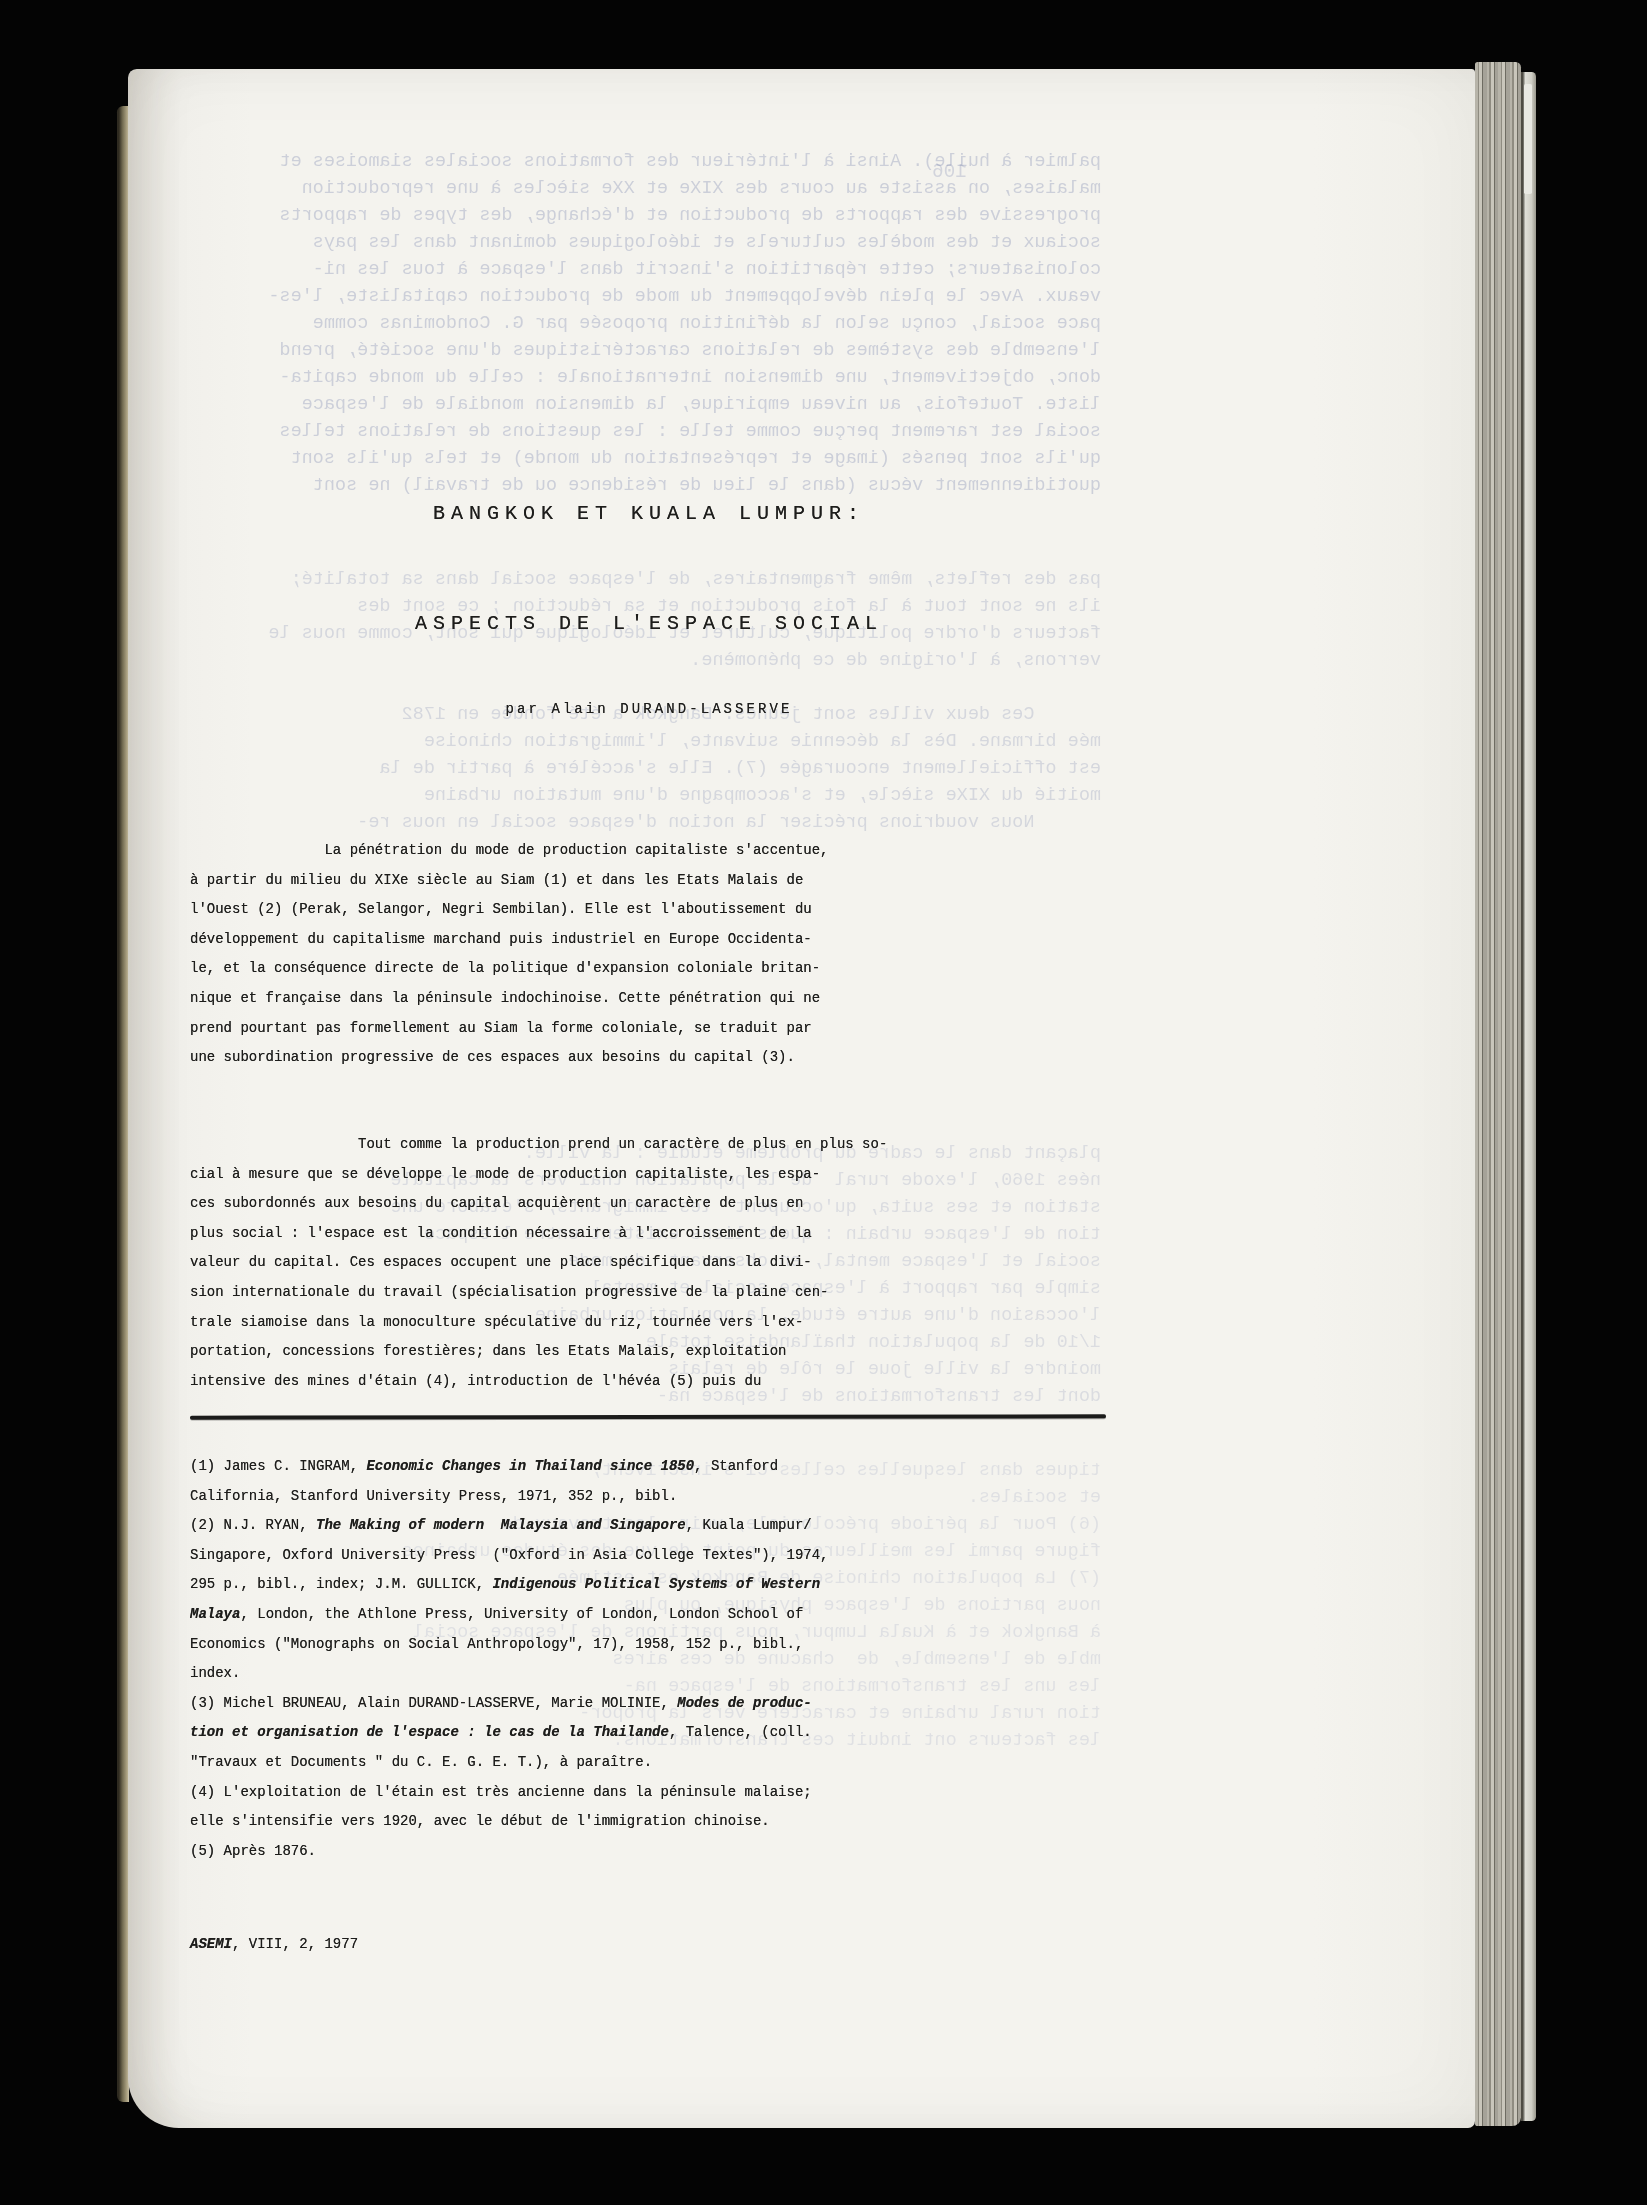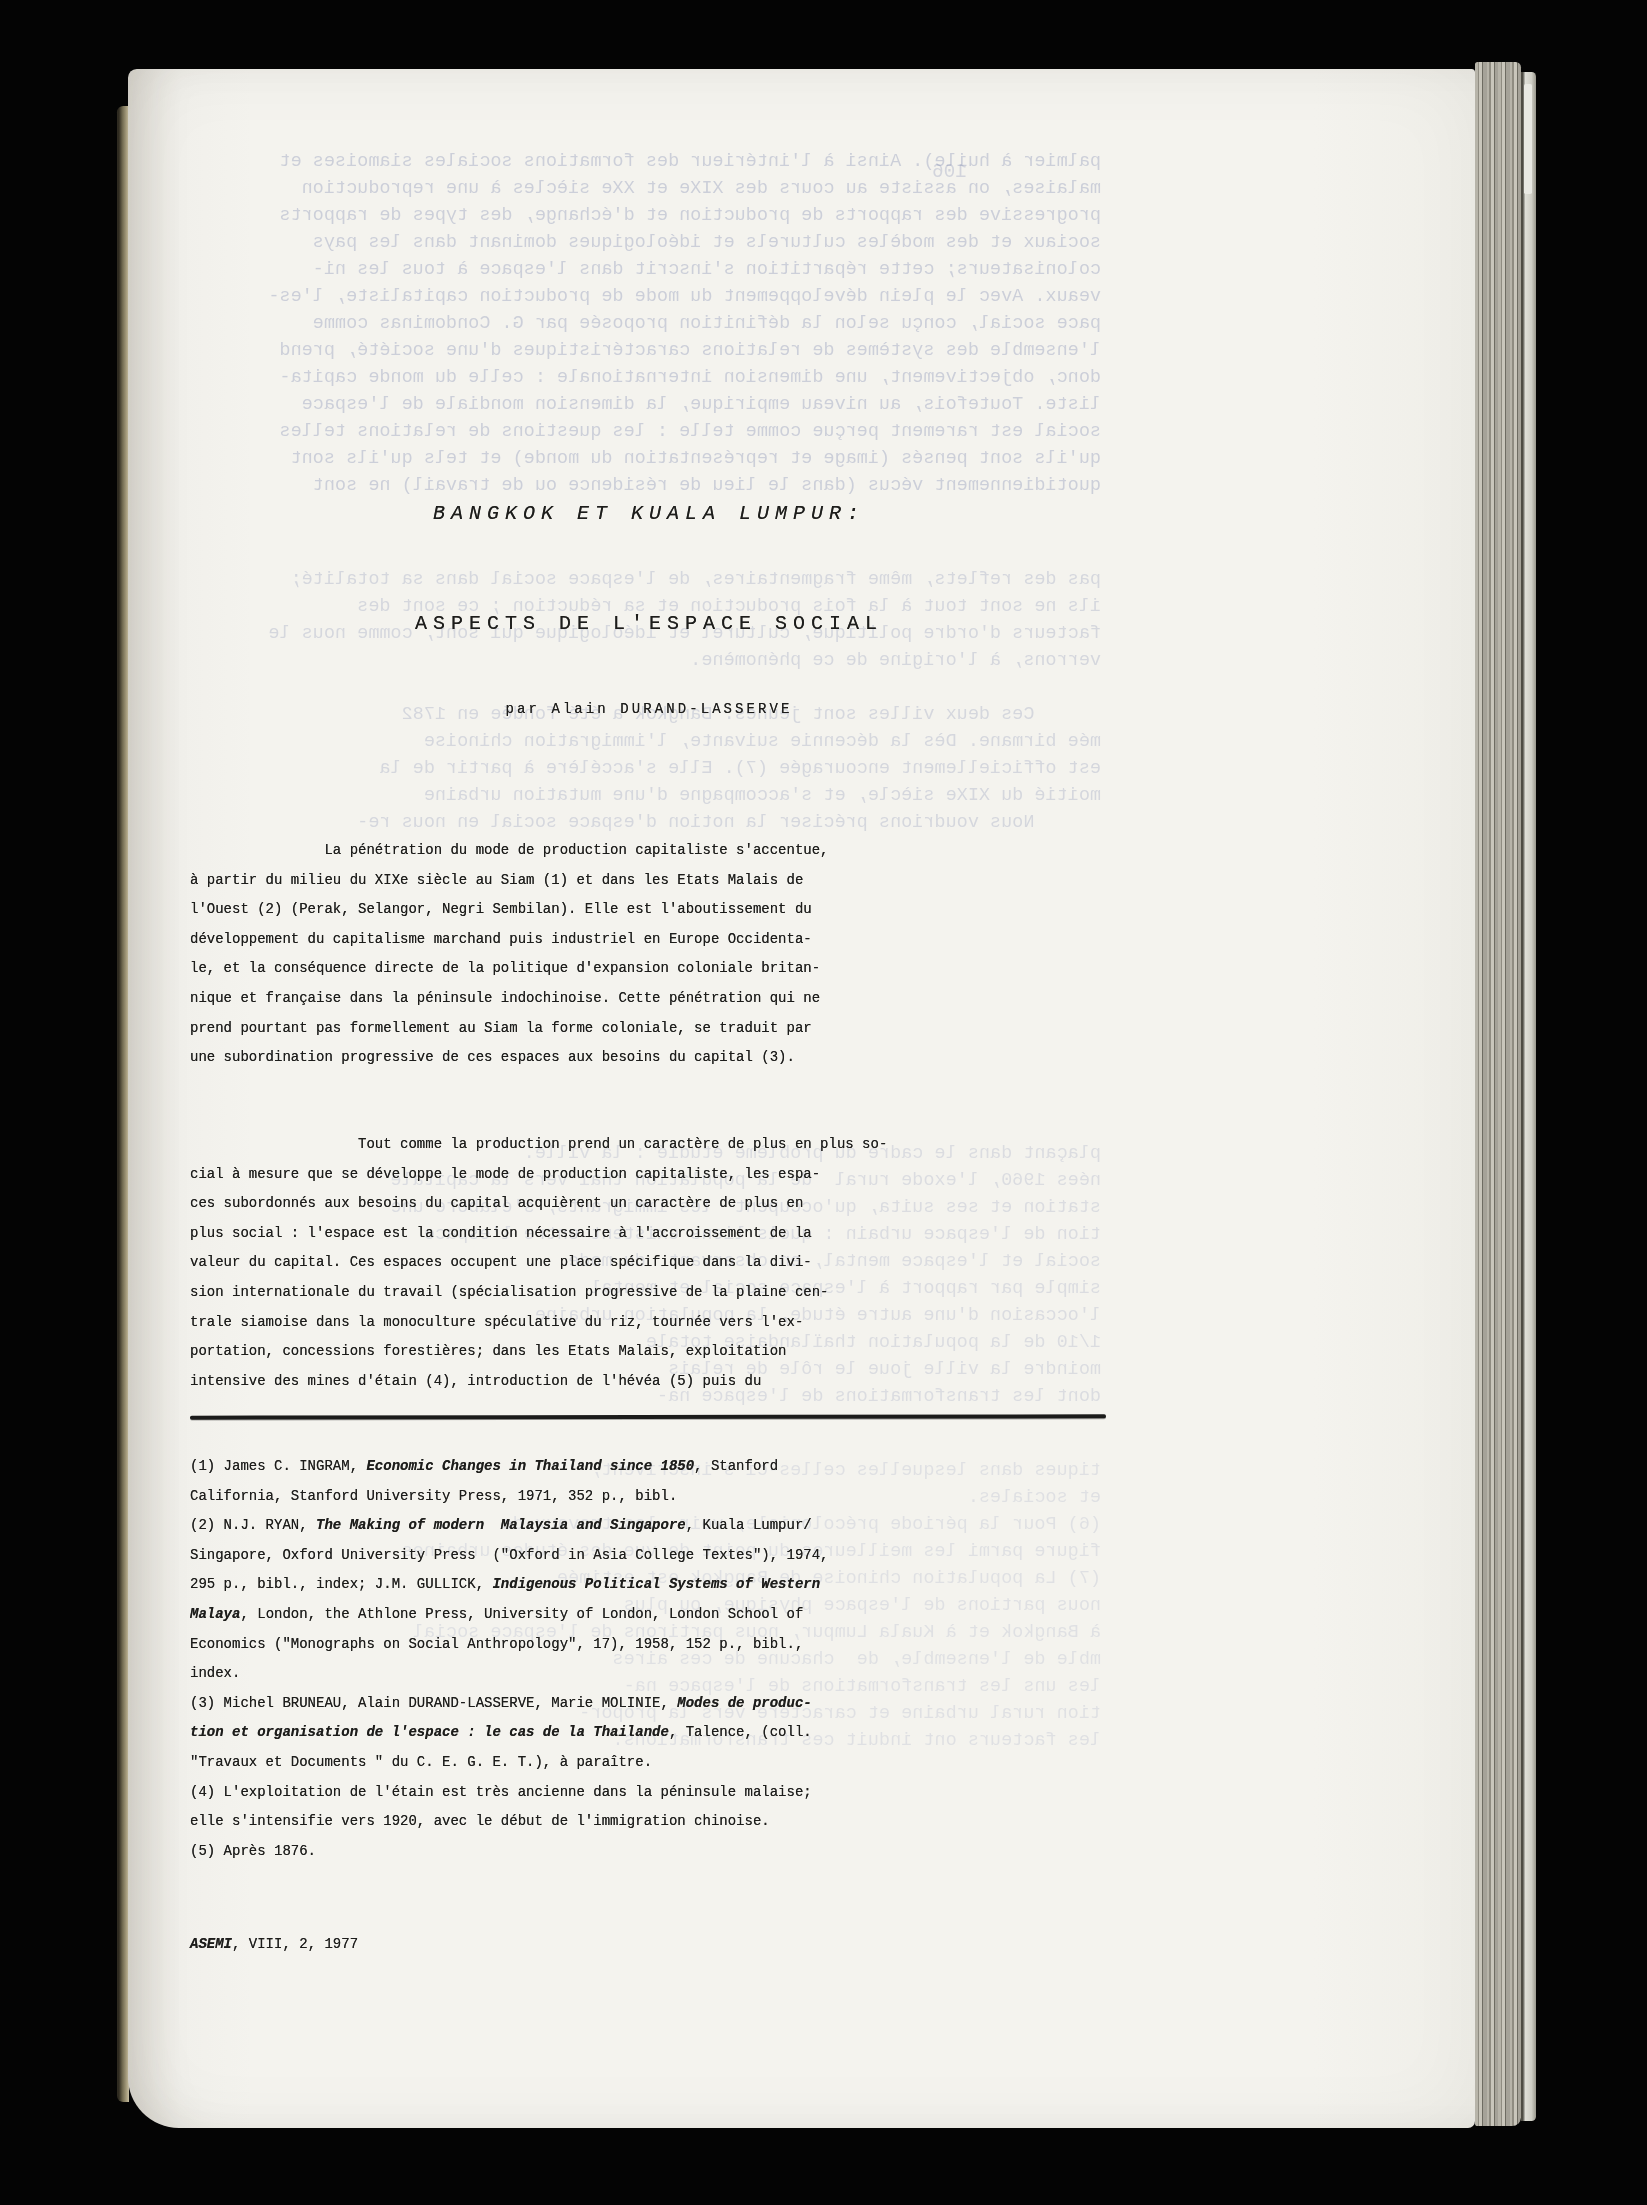--- a/index.html
+++ b/index.html
@@ -16,21 +16,21 @@
   .cover-edge-right{position:absolute;left:1521px;top:72px;width:15px;height:2049px;
         background:linear-gradient(90deg,#4e4c44 0 1.8px,#dfdfd8 4.4px,#cfcec5 70%,#9a988d 100%);
         border-radius:0 4.4px 4.4px 0;}
   .page-sliver{position:absolute;left:1524px;top:84px;width:8px;height:110px;background:#e9e9e3;border-radius:1.8px;}
   .spine-left{position:absolute;left:117px;top:106px;width:11.5px;height:1996px;
         background:linear-gradient(90deg,#2e2a20 0 1.8px,#6f684f 45%,#a89e7f 80%,#c7bfa4 100%);
         border-radius:6.2px 0 0 6.2px;}
   
   .tx{position:absolute;color:#1d1d1b;font-size:14px;line-height:29.6px;white-space:pre;
       text-shadow:0 0 0.4px rgba(25,25,25,.75);}
-  .title1{left:190px;top:499px;width:918px;text-align:center;font-size:20px;letter-spacing:.30em;font-style:italic;}
+  .title1{left:190px;top:499px;width:918px;text-align:center;font-size:20px;letter-spacing:.30em;}
   .title2{left:190px;top:561px;width:918px;text-align:center;font-size:20px;letter-spacing:.30em;margin-top:48px;}
   .byline{left:190px;top:695px;width:918px;text-align:center;letter-spacing:.22em;}
   .para1{left:190px;top:836px;}
   .para2{left:190px;top:1130px;}
   .footnotes{left:190px;top:1452px;}
   .footer{left:190px;top:1930px;}
   .rule{position:absolute;left:190px;top:1415px;width:916px;height:3.5px;background:#1b1b1a;
         border-radius:1.8px;transform:rotate(-.08deg);
         box-shadow:0 0.9px 0 rgba(27,27,26,.35);}
   .it{font-style:italic;font-weight:bold;}

